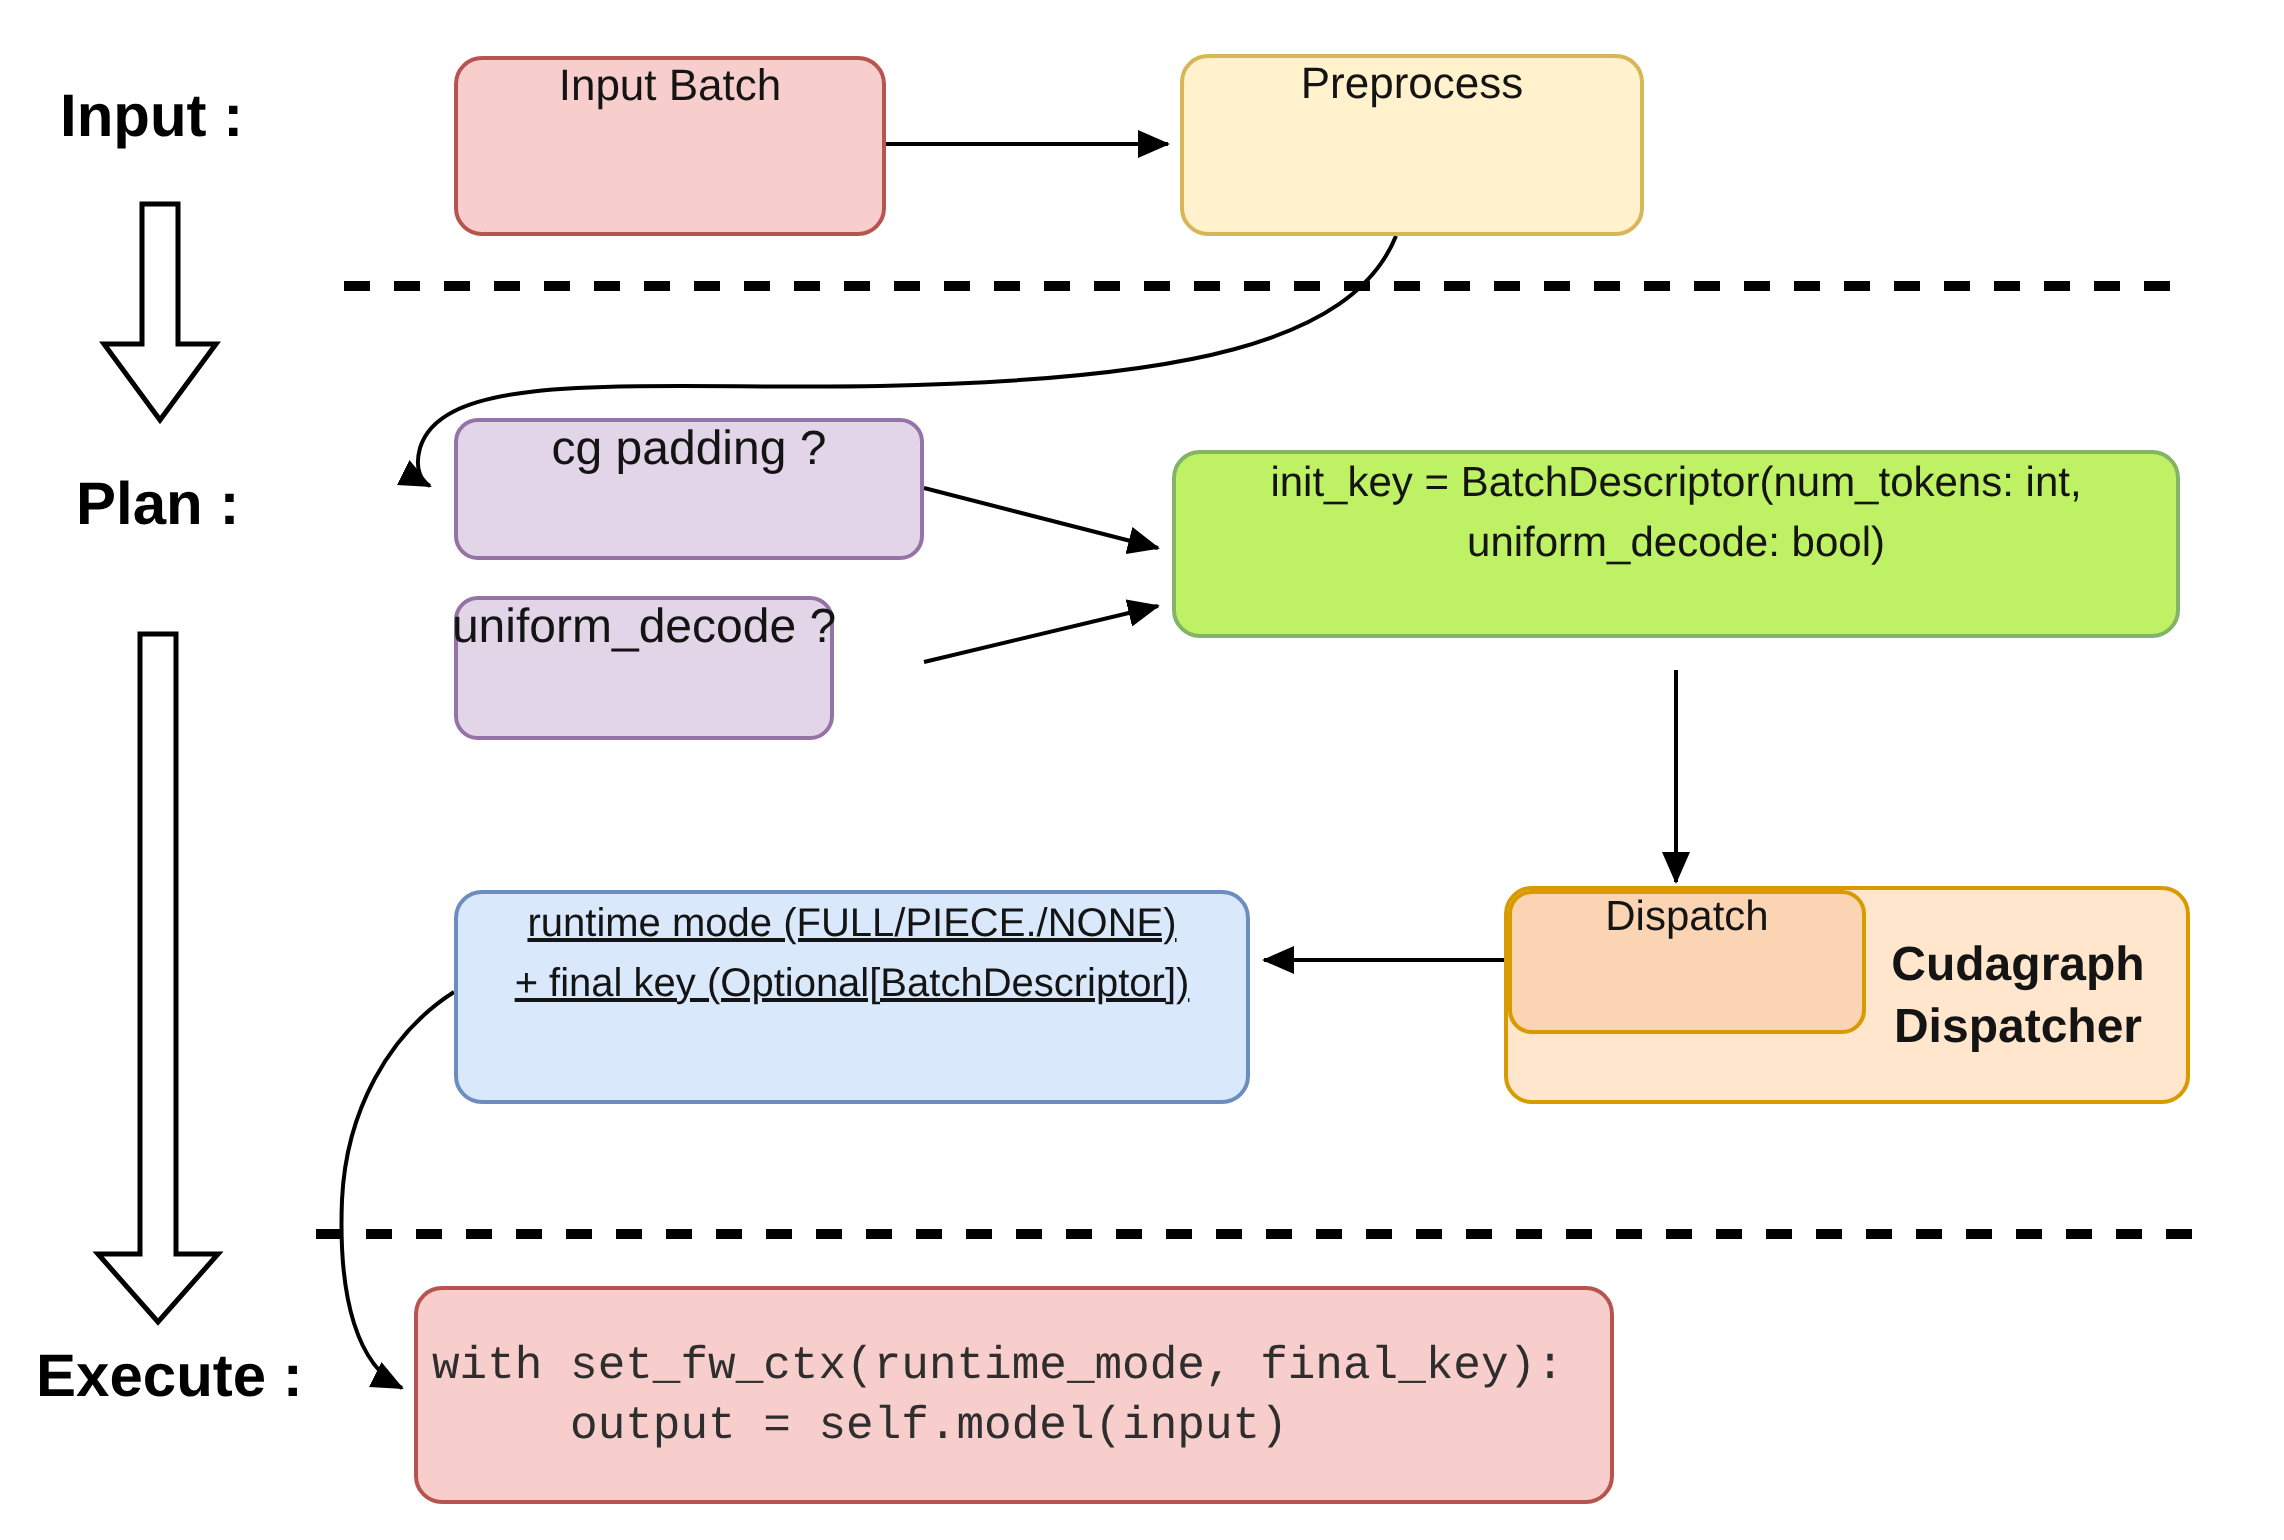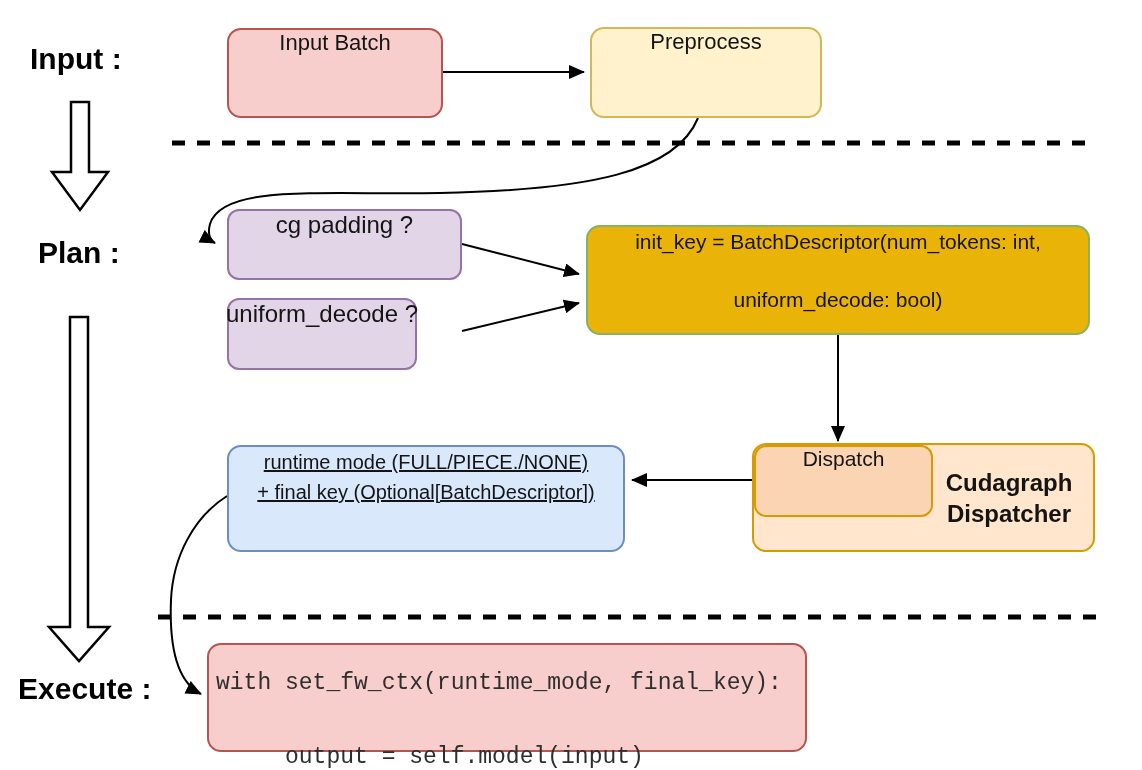--- a/index.html
+++ b/index.html
@@ -17,30 +17,30 @@
   .node .ln { display:block; white-space:nowrap; }
   .section-label {
     position:absolute; z-index:2; font-weight:700; font-size:30px; color:#000000;
     white-space:nowrap;
   }
   
   #n-input-batch { left:227px; top:28px;  width:216px; height:90px;  font-size:22px; background:#f8cecc; border-color:#b85450; }
   #n-preprocess  { left:590px; top:27px;  width:232px; height:91px;  font-size:22px; background:#fff2cc; border-color:#d6b656; }
   #n-cg-padding  { left:227px; top:209px; width:235px; height:71px;  font-size:24px; border-radius:12px; background:#e1d5e7; border-color:#9673a6; }
   #n-uniform     { left:227px; top:298px; width:190px; height:72px;  font-size:24px; border-radius:12px; background:#e1d5e7; border-color:#9673a6; }
-  #n-init-key    { left:586px; top:225px; width:504px; height:110px; font-size:21px; line-height:30px; background:#eab308; border-color:#82b366;gap:28px; }
+  #n-init-key    { left:586px; top:225px; width:504px; height:94px; font-size:21px; line-height:30px; background:#bef264; border-color:#82b366; }
   #n-cuda-outer  { left:752px; top:443px; width:343px; height:109px; font-size:24px; line-height:31px; background:#ffe6cc; border-color:#d79b00;
                    flex-direction:row; justify-content:flex-end; }
   #n-cuda-outer .outer-label { width:168px;font-weight:bold; }
   #n-dispatch    { left:754px; top:445px; width:179px; height:72px;  font-size:21px; border-radius:12px; background:#fbd4b4; border-color:#d79b00; }
   #n-runtime     { left:227px; top:445px; width:398px; height:107px; font-size:20px; line-height:30px; background:#dae8fc; border-color:#6c8ebf;text-decoration:underline; }
   #n-exec-code   { left:207px; top:643px; width:600px; height:109px; background:#f8cecc; border-color:#b85450;
                    font-family:"Liberation Mono", monospace; font-size:23px; line-height:30px;
                    align-items:flex-start; text-align:left; padding-left:7px; color:#2e2e2e; justify-content:center; }
-  #n-exec-code .ln { white-space:pre;margin-top:44px; }
+  #n-exec-code .ln { white-space:pre; }
   #l-input   { left:30px; top:42px;  }
   #l-plan    { left:38px; top:236px; }
   #l-execute { left:18px; top:672px; }
 </style>
 </head>
 <body>
 
 <div id="canvas">
 
   <svg id="wires" width="1142" height="770" viewBox="0 0 1142 770">

